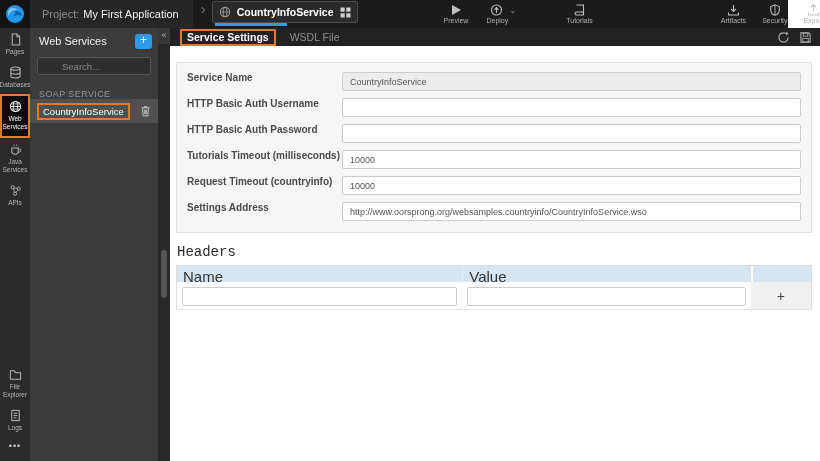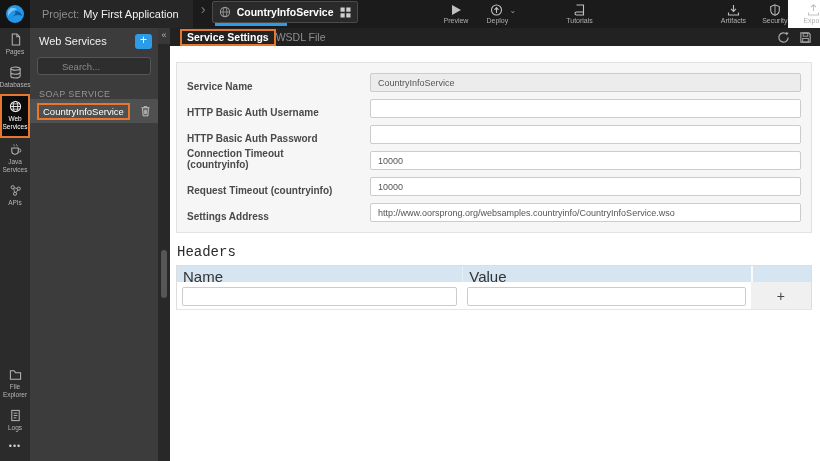--- a/index.html
+++ b/index.html
@@ -74,26 +74,26 @@
     background:#565656; border-radius:3px; }
 
   
   .main { position:absolute; left:170px; top:28px; width:650px; height:433px;
     background:#fff; }
   .tabbar { height:18px; background:#222; display:flex; align-items:center;
     padding:0 8px 0 10px; }
   .tab { font-size:10.5px; cursor:pointer; }
   .tab.active { color:#fff; font-weight:bold; border:2px solid #e8772e;
     padding:0 5px 1px; }
-  .tab.inactive { color:#8f8f8f; }
+  .tab.inactive { color:#8f8f8f; margin-left:14px; }
   .tabbar-icons { margin-left:auto; display:flex; gap:9px; align-items:center; }
 
   .form-card { margin:16px 8px 0 6px; background:#f6f6f6; border:1px solid #e2e2e2;
     padding:9px 10px 8px; }
-  .form-row { display:flex; align-items:flex-end; height:20px; margin-bottom:6px;gap:28px; }
+  .form-row { display:flex; align-items:flex-start; height:20px; margin-bottom:6px; }
   .form-row:last-child { margin-bottom:2px; }
   .form-label { width:155px; flex:none; font-size:10px; font-weight:bold; color:#4a4a4a; }
   .form-input { flex:1; height:19px; border:1px solid #ccc; background:#fff;
     border-radius:2px; font-size:9px; color:#555; padding:0 7px;
     font-family:"Liberation Sans",sans-serif; outline:none; }
   .form-input:disabled { background:#ececec; color:#555; }
 
   .headers-title { margin:11px 8px 5px 7px; font-size:14px; color:#2b2b2b;font-family:Liberation Mono, monospace; }
   .headers-table { margin:0 8px 0 6px; border:1px solid #ddd; border-bottom:1px solid #e5e5e5; }
   .ht-head { display:flex; background:#d5e5f2; height:16px; }
@@ -300,21 +300,21 @@
     </div>
     <div class="form-row">
       <span class="form-label">HTTP Basic Auth Username</span>
       <input class="form-input" value="" style="">
     </div>
     <div class="form-row">
       <span class="form-label">HTTP Basic Auth Password</span>
       <input class="form-input" value="" style="">
     </div>
     <div class="form-row">
-      <span class="form-label">Connection Timeout (countryinfo)</span>
+      <span class="form-label">Tutorials Timeout (milliseconds)</span>
       <input class="form-input" value="10000" style="">
     </div>
     <div class="form-row">
       <span class="form-label">Request Timeout (countryinfo)</span>
       <input class="form-input" value="10000" style="">
     </div>
     <div class="form-row">
       <span class="form-label">Settings Address</span>
       <input class="form-input" value="http://www.oorsprong.org/websamples.countryinfo/CountryInfoService.wso" style="">
     </div>

